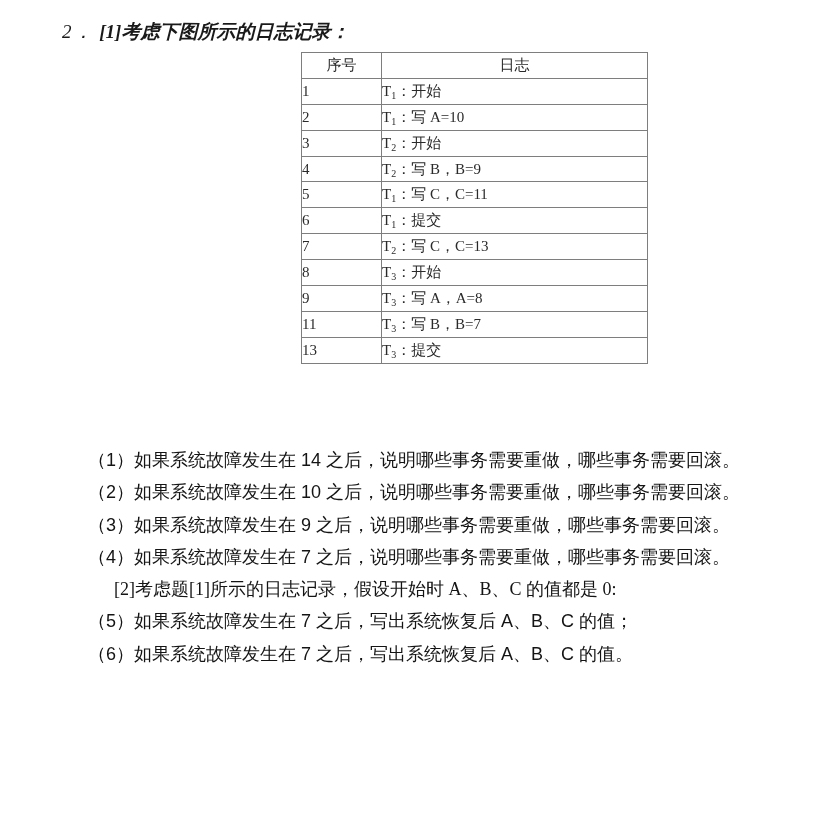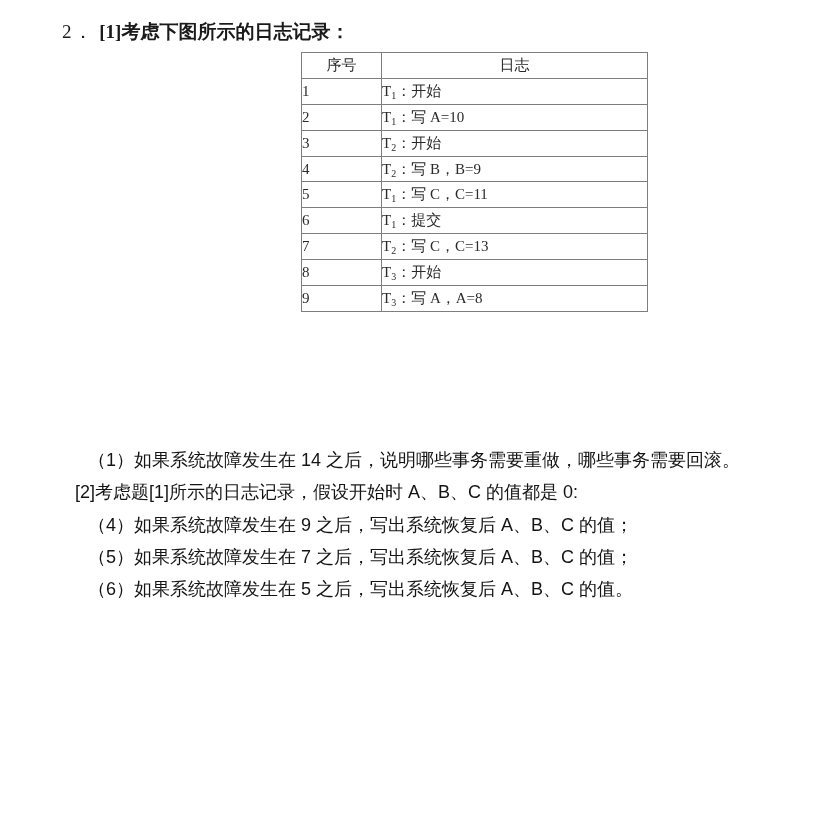--- a/index.html
+++ b/index.html
@@ -11,20 +11,21 @@
     overflow: hidden;
     color: #1a1a1a;
   }
   .title {
     position: absolute;
     left: 62px;
     top: 20px;
     font-size: 19px;
     line-height: 24px;
     white-space: nowrap;
+    font-style: italic;
   }
   .title-num {
     font-family: "Liberation Serif", serif;
     font-weight: normal;
     letter-spacing: 2px;
   }
   .title-tag {
     font-family: "Liberation Serif", serif;
     font-weight: bold;
   }
@@ -67,21 +68,22 @@
     font-size: 18px;
     color: #141414;
   }
   .q-line {
     height: 32.3px;
     line-height: 32.3px;
     padding-left: 88px;
     white-space: nowrap;
   }
   .q-intro {
-    padding-left: 75px;
+    padding-left: 114px;
+    font-family: Liberation Serif, serif;
   }
 </style>
 </head>
 <body>
 
 <div class="page">
 
   <div class="title">
     <span class="title-num">2．</span>
     <span class="title-tag">[1]</span><span class="title-main">考虑下图所示的日志记录：</span>
@@ -128,24 +130,34 @@
           <td>T<sub>2</sub>：写 C，C=13</td>
         </tr>
         <tr>
           <td>8</td>
           <td>T<sub>3</sub>：开始</td>
         </tr>
         <tr>
           <td>9</td>
           <td>T<sub>3</sub>：写 A，A=8</td>
         </tr>
+        <tr>
+          <td>11</td>
+          <td>T<sub>3</sub>：写 B，B=7</td>
+        </tr>
+        <tr>
+          <td>13</td>
+          <td>T<sub>3</sub>：提交</td>
+        </tr>
       </tbody>
   </table>
 
   <div class="questions">
       <div class="q-line">（1）如果系统故障发生在 14 之后，说明哪些事务需要重做，哪些事务需要回滚。</div>
+      <div class="q-line">（2）如果系统故障发生在 10 之后，说明哪些事务需要重做，哪些事务需要回滚。</div>
+      <div class="q-line">（3）如果系统故障发生在 9 之后，说明哪些事务需要重做，哪些事务需要回滚。</div>
+      <div class="q-line">（4）如果系统故障发生在 7 之后，说明哪些事务需要重做，哪些事务需要回滚。</div>
       <div class="q-line q-intro">[2]考虑题[1]所示的日志记录，假设开始时 A、B、C 的值都是 0:</div>
-      <div class="q-line">（4）如果系统故障发生在 9 之后，写出系统恢复后 A、B、C 的值；</div>
       <div class="q-line">（5）如果系统故障发生在 7 之后，写出系统恢复后 A、B、C 的值；</div>
-      <div class="q-line">（6）如果系统故障发生在 5 之后，写出系统恢复后 A、B、C 的值。</div>
+      <div class="q-line">（6）如果系统故障发生在 7 之后，写出系统恢复后 A、B、C 的值。</div>
     </div>
 
 </div>
 
 </body></html>

